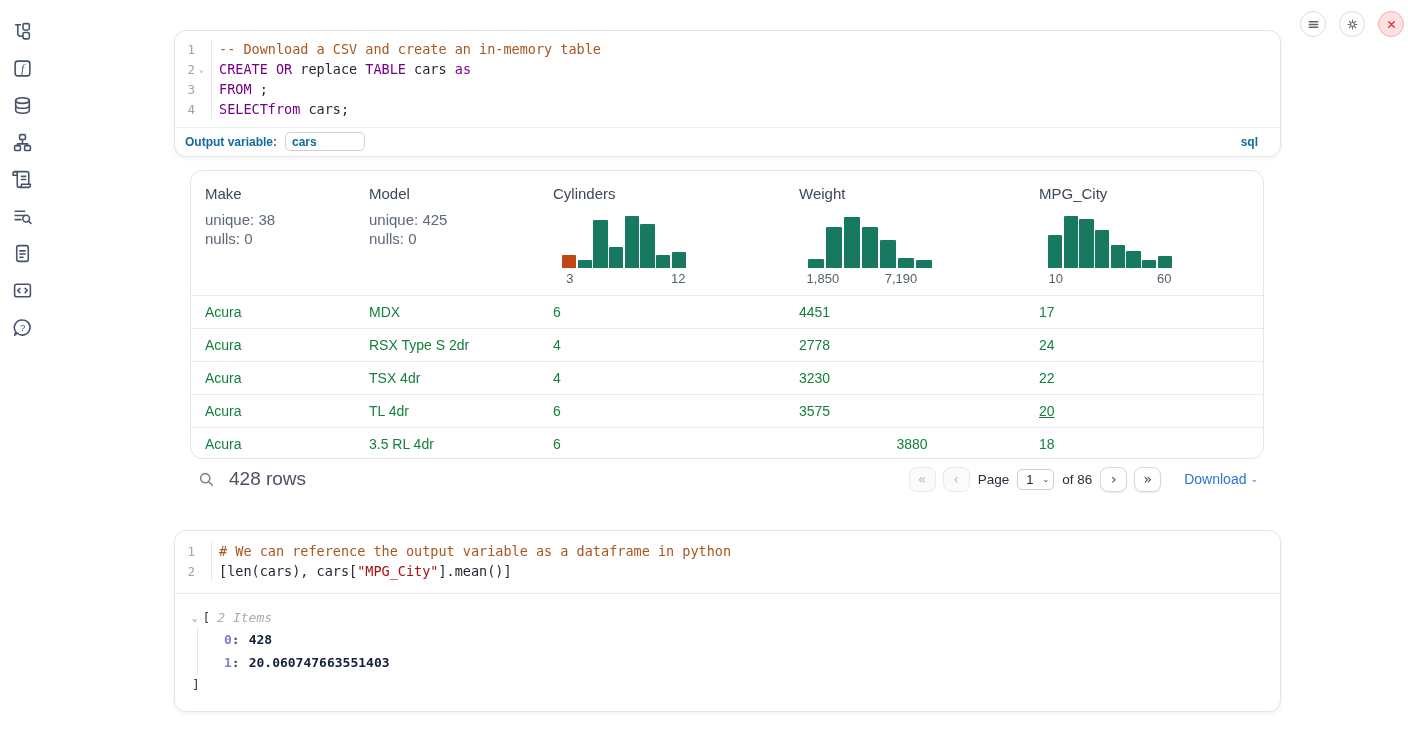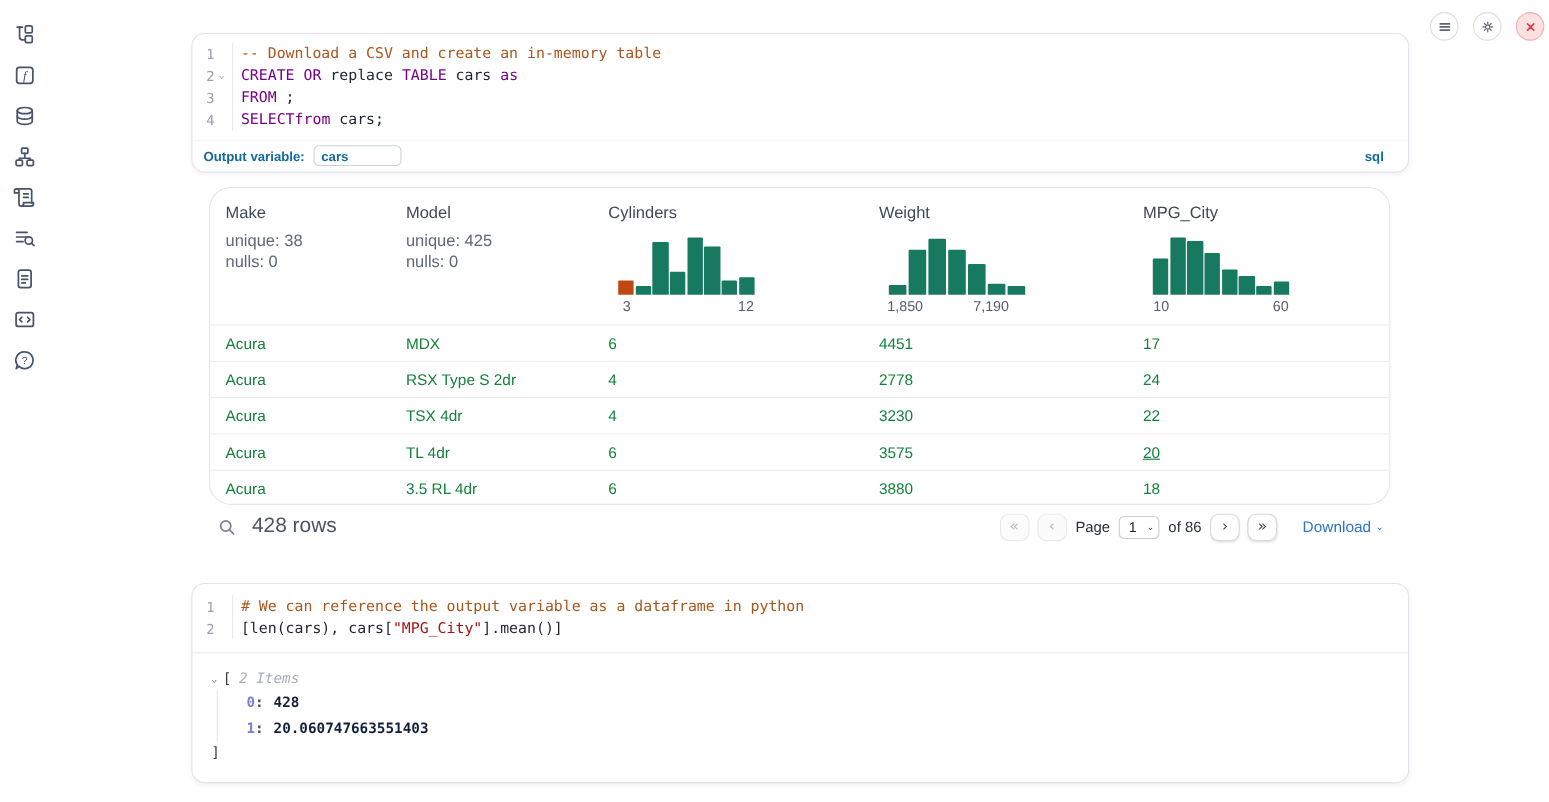--- a/index.html
+++ b/index.html
@@ -39,21 +39,21 @@
   .tok-str { color:#aa1111; }
   .tok-com { color:#a9561f; }
   
   .outvar-row { height:28px; border-top:1px solid #eef0f3; display:flex; align-items:center; padding:0 22px 0 10px; }
   .outvar-label { font-size:12px; font-weight:bold; color:#136a9e; }
   .outvar-input { margin-left:8px; width:80px; height:19px; border:1px solid #ccd2d9; border-radius:5px;
     font-family:"Liberation Sans",sans-serif; font-size:12px; font-weight:bold; color:#136a9e; padding:0 6px; outline:none; }
   .lang-badge { margin-left:auto; font-size:12px; font-weight:bold; color:#136a9e; cursor:pointer; }
   
   .table-box { position:absolute; left:190px; top:170px; width:1074px; height:289px;
-    border:1px solid #e2e5e9; border-radius:20px; background:#fff; overflow:hidden; }
+    border:1px solid #e2e5e9; border-radius:12px; background:#fff; overflow:hidden; }
   .thead { display:flex; height:124px; }
   .th { padding:14px 0 0 14px; flex:none; cursor:pointer; }
   .th-title { font-size:15px; color:#3e4857; }
   .th-stat { margin-top:2px; font-size:15px; color:#5d6878; line-height:16.5px; }
   .th-stats { margin-top:10px; }
   .hist { display:flex; align-items:flex-end; gap:1.5px; height:58px; width:124px; margin:8px 0 0 9px; }
   .hist .bar { flex:1; border-radius:1px 1px 0 0; cursor:pointer; }
   .hist-axis { position:relative; height:18px; width:124px; margin-left:9px; }
   .hist-label { position:absolute; top:3px; transform:translateX(-50%); font-size:13px; color:#55606e; white-space:nowrap; }
   .tbody .tr { display:flex; height:33px; align-items:center; border-top:1px solid #e9ebee; cursor:pointer; }
@@ -300,21 +300,21 @@
         <span class="td" style="width: 164px;">Acura</span>
         <span class="td" style="width: 184px;">TL 4dr</span>
         <span class="td" style="width: 246px;">6</span>
         <span class="td" style="width: 240px;">3575</span>
         <span class="td" style="width: 240px; text-decoration: underline;">20</span>
       </div>
       <div class="tr">
         <span class="td" style="width: 164px;">Acura</span>
         <span class="td" style="width: 184px;">3.5 RL 4dr</span>
         <span class="td" style="width: 246px;">6</span>
-        <span class="td" style="width: 240px;">3880</span>
+        <span class="td" style="width: 240px; text-align: center;">3880</span>
         <span class="td" style="width: 240px;">18</span>
       </div>
     </div>
 </div>
 
 <div class="table-footer">
   <button class="search-btn">
     <svg viewBox="0 0 17 17">
         <circle cx="7.2" cy="7.2" r="4.6"></circle>
         <path d="M10.7 10.7 14.3 14.3"></path>

